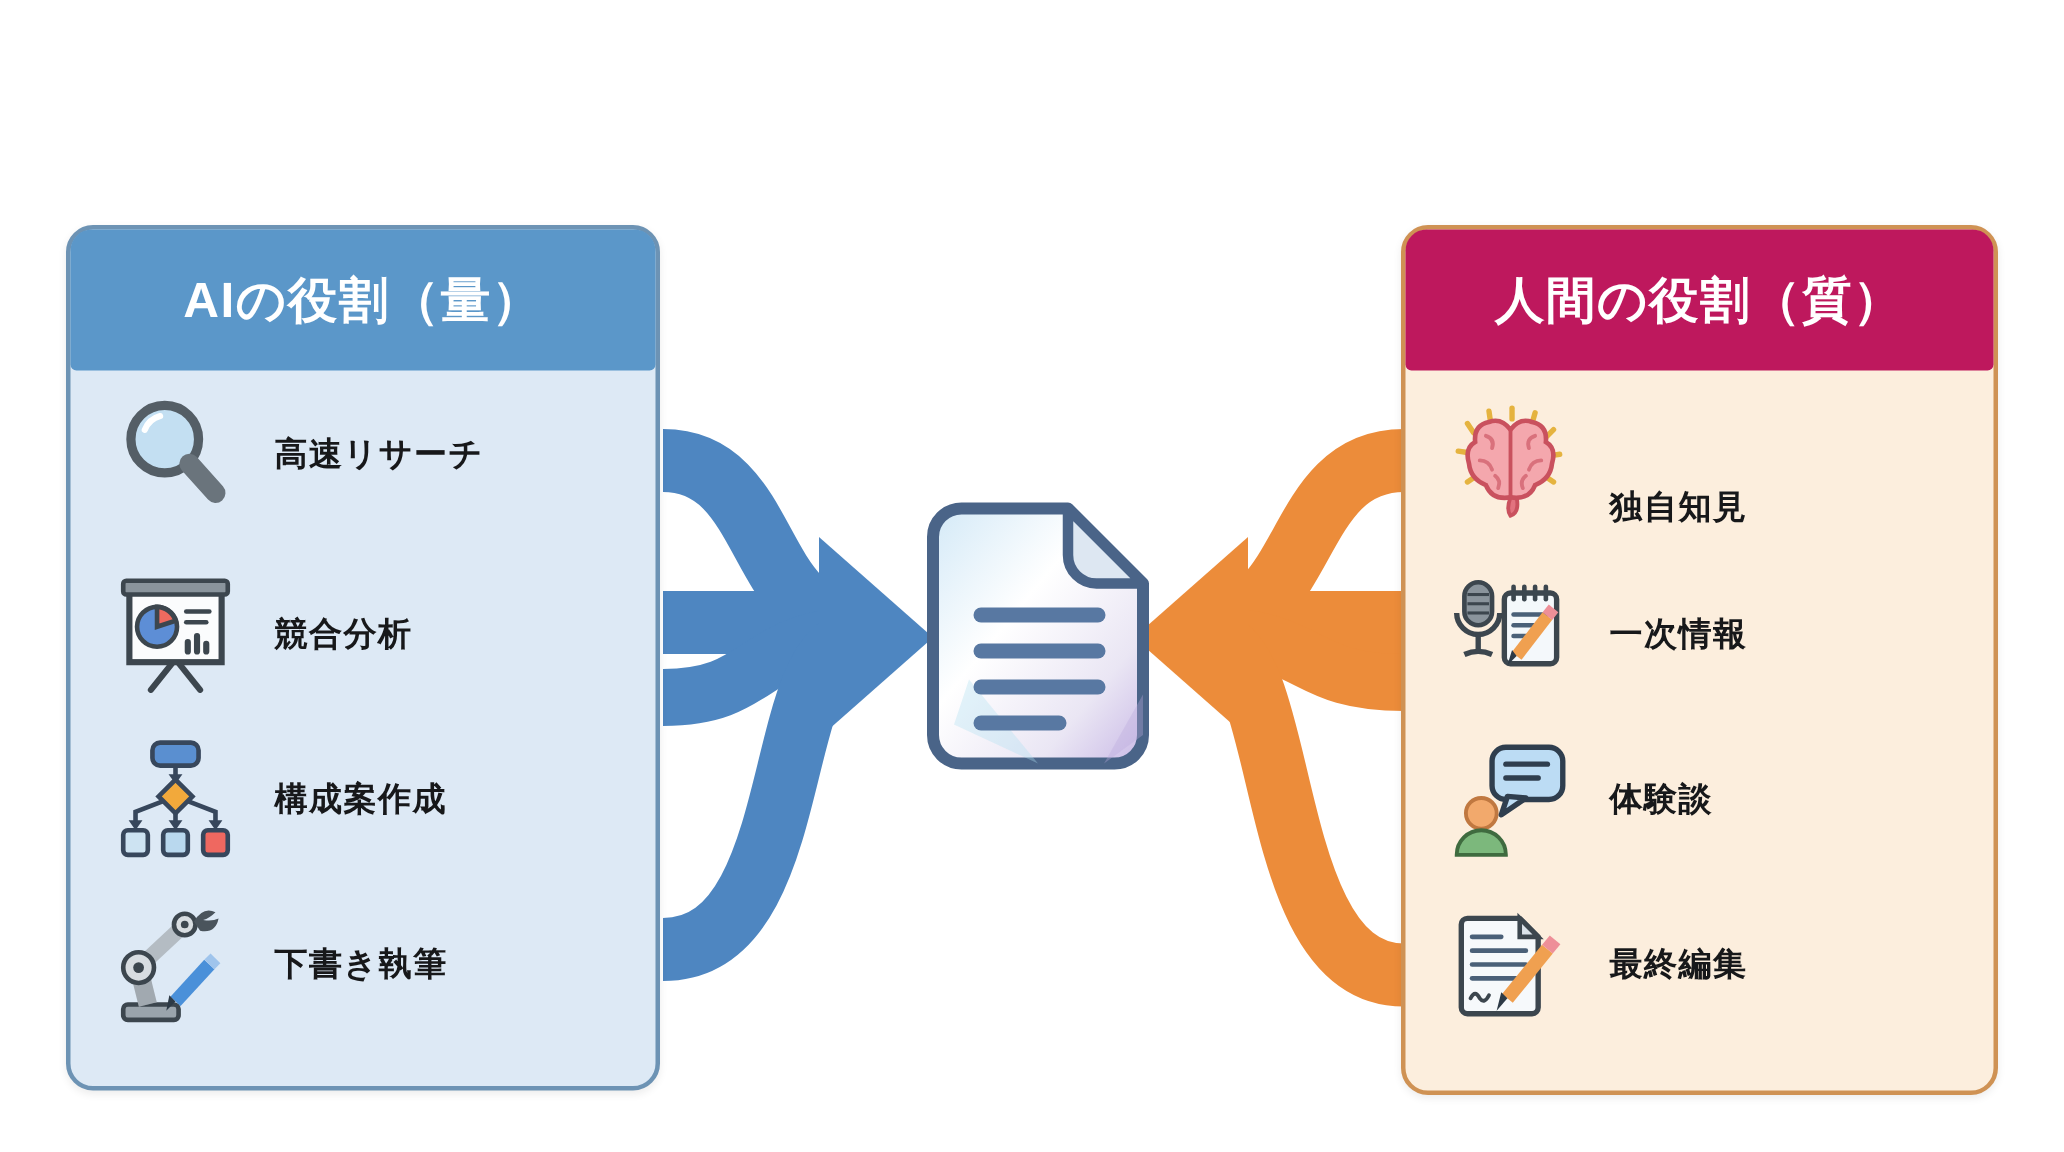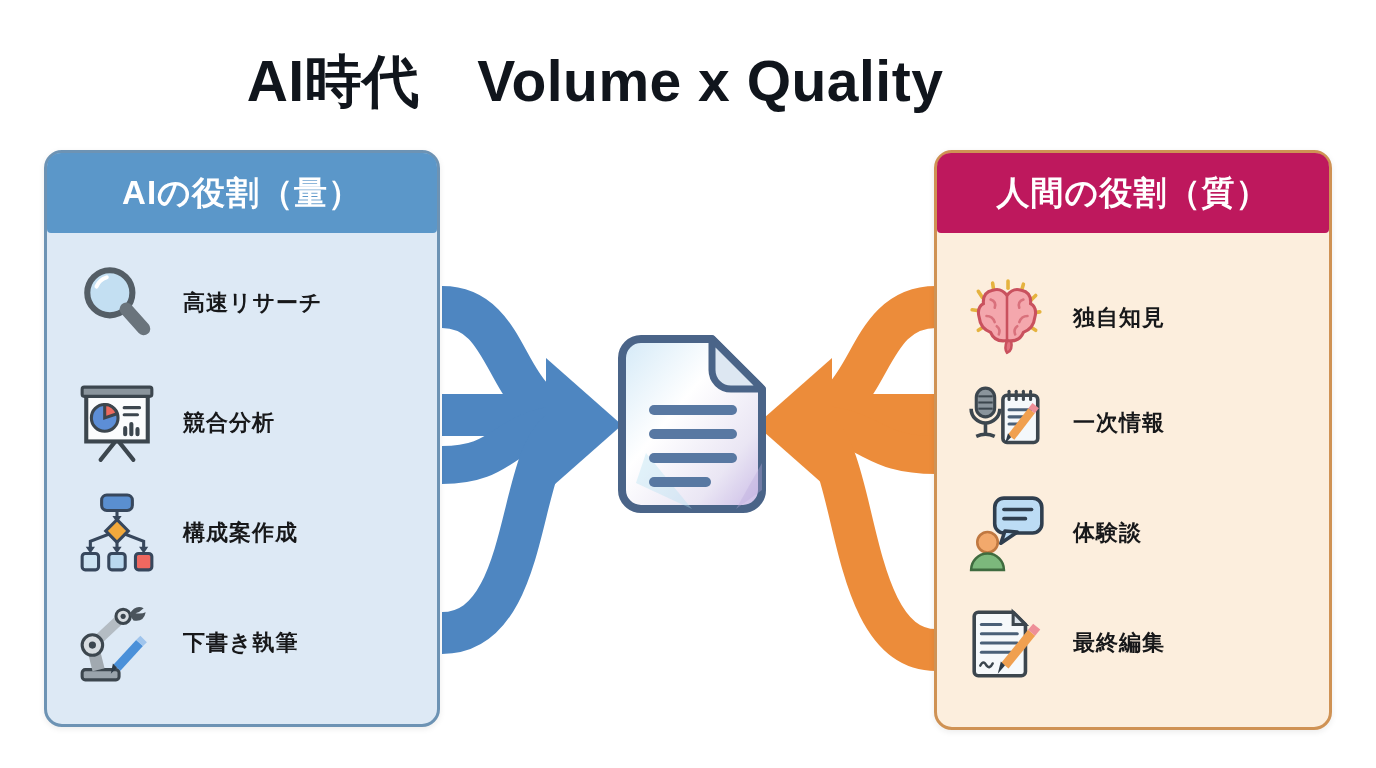--- a/index.html
+++ b/index.html
@@ -14,35 +14,35 @@
     letter-spacing:0.5px; white-space:pre;
   }
   .arrow-layer { position:absolute; left:0; top:0; z-index:1; pointer-events:none; }
   .panel {
     position:absolute; z-index:2; border-radius:18px; border:3px solid;
     box-shadow:0 2px 6px rgba(0,0,0,0.08);
   }
   .panel.left  { left:44px;  top:150px; width:396px; height:577px; background:#dde9f5; border-color:#6d93b4; }
   .panel.right { left:934px; top:150px; width:398px; height:580px; background:#fceedd; border-color:#cf9254; }
   .panel-header {
-    position:absolute; top:0; left:0; right:0; height:80px;
+    position:absolute; top:0; left:0; right:0; height:94px;
     border-radius:14px 14px 4px 4px;
     display:flex; align-items:center; justify-content:center;
     color:#ffffff; font-size:33px; font-weight:800; letter-spacing:1px;
   }
   .panel.left  .panel-header { background:#5b97c9; }
   .panel.right .panel-header { background:#be185d; }
   .item-row {
     position:absolute; left:26px; right:8px; height:90px;
     display:flex; align-items:center; gap:22px;
   }
   .item-row .icon-box { width:88px; height:88px; flex:0 0 88px; display:flex; align-items:center; justify-content:center; }
   .item-label { font-size:22px; font-weight:800; color:#17181a; letter-spacing:1px; white-space:nowrap; }
   .row-1 { top:105px; } .row-2 { top:225px; } .row-3 { top:335px; } .row-4 { top:445px; }
-  .panel.right .row-1 { top:120px; }
+  .panel.right .row-1 { top:110px;align-items:flex-end; }
   .center-doc { position:absolute; left:616px; top:333px; z-index:2; }
   .center-label {
     position:absolute; left:488px; top:524px; width:400px; z-index:2;
     text-align:center; font-size:37px; font-weight:800; color:#141517; letter-spacing:1px;
   }
 </style>
 </head>
 <body>
 
 <div class="stage">
@@ -59,21 +59,20 @@
 
     <g fill="none" stroke="#EC8C3A" stroke-width="42">
       <path d="M936,307 C861,307 874,415 804,415"></path>
       <path d="M936,415 L804,415"></path>
       <path d="M936,455 C870,455 876,428 816,424" stroke-width="38"></path>
       <path d="M936,650 C845,650 860,448 812,428"></path>
     </g>
     <path d="M832,358 L756,425 L832,492 Z" fill="#EC8C3A" stroke="none"></path>
   </svg>
 
-  <h1 class="title">AI時代　Volume x Quality</h1>
 
   <div class="panel left">
     <div class="panel-header">
       <span>AIの役割（量）</span>
     </div>
 
     <div class="item-row row-1">
       <span class="icon-box">
         <svg width="82" height="82" viewBox="0 0 80 80">
           <circle cx="33" cy="30" r="22" fill="#c3dff2" stroke="#545e66" stroke-width="6"></circle>

